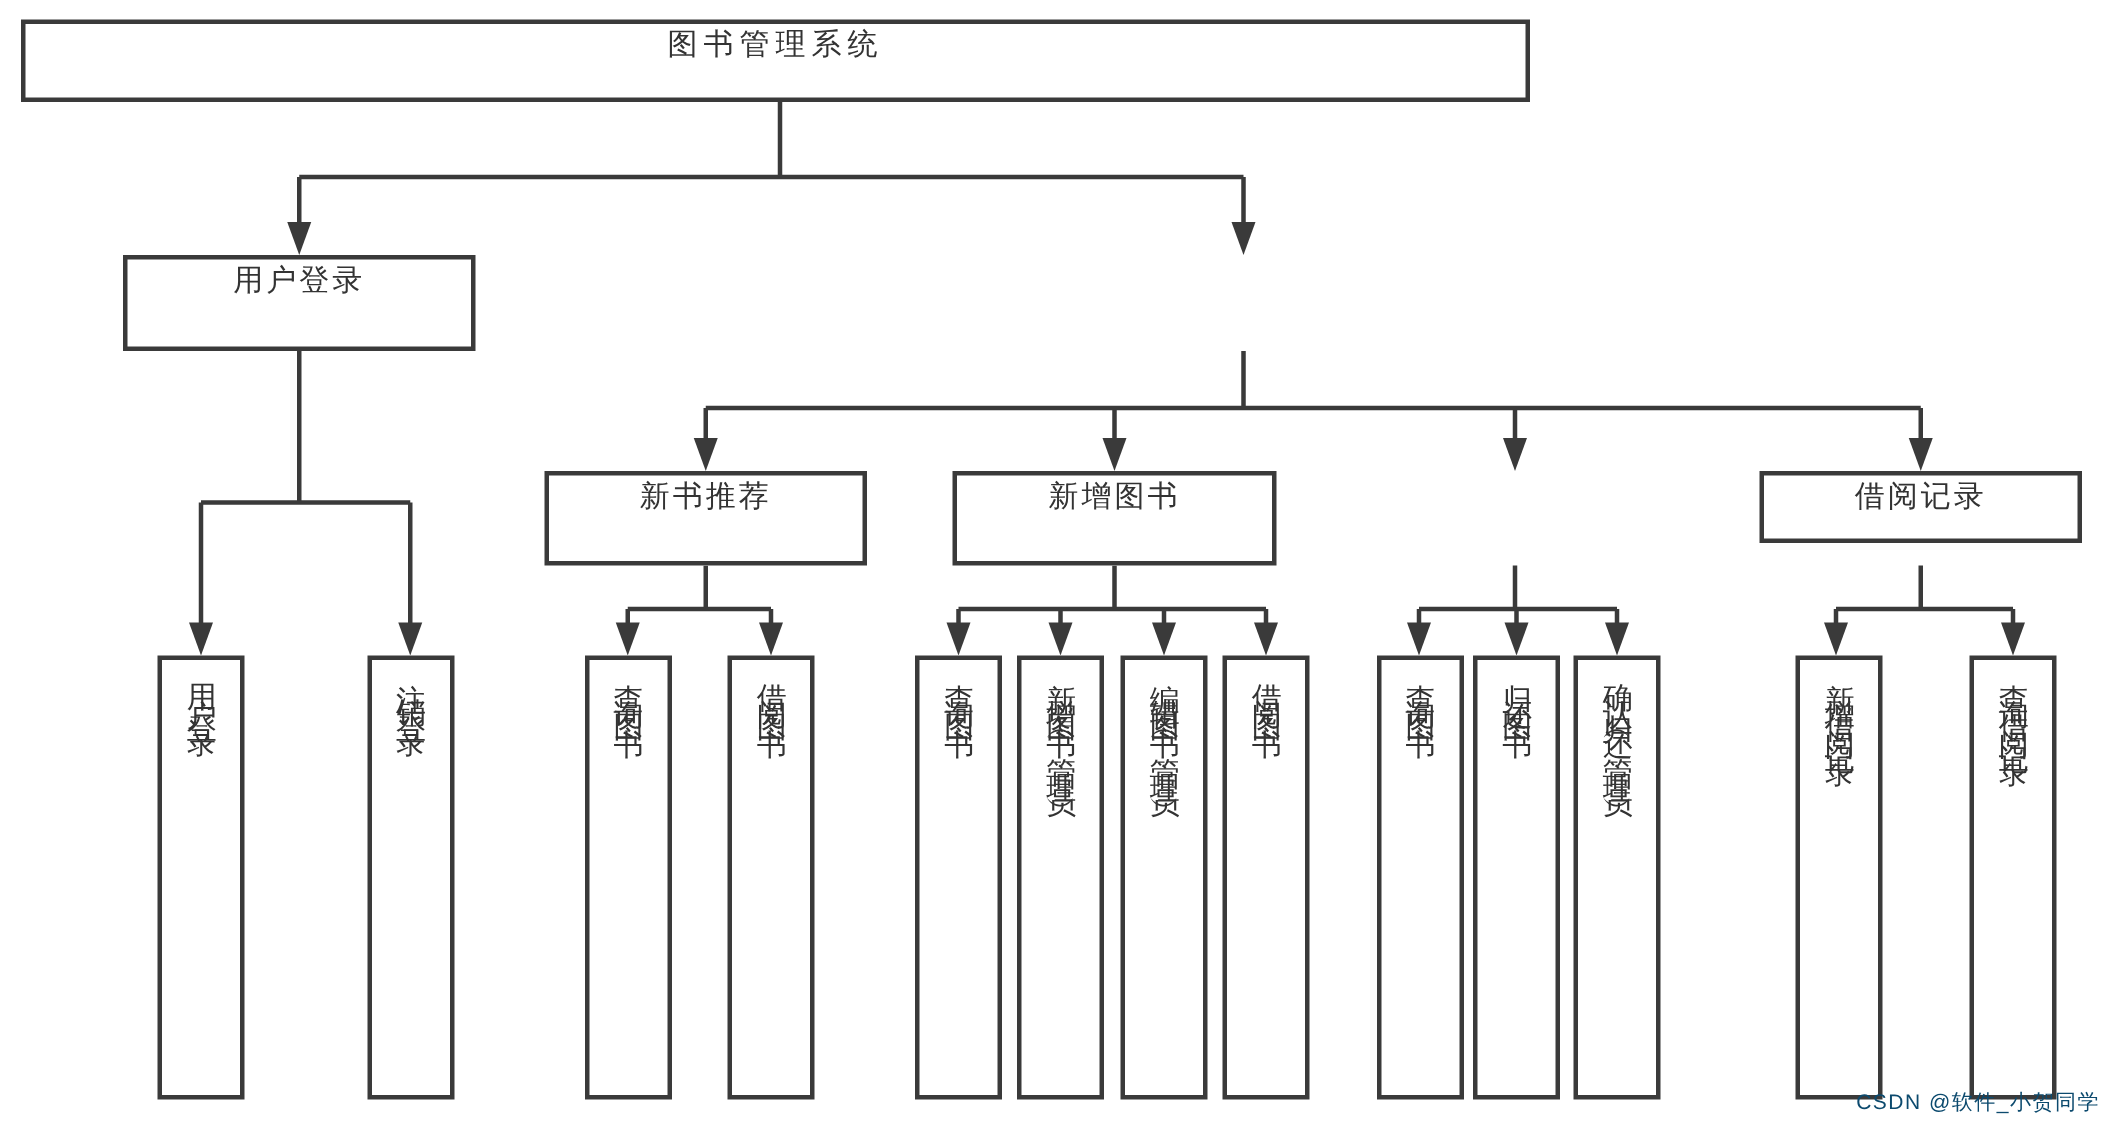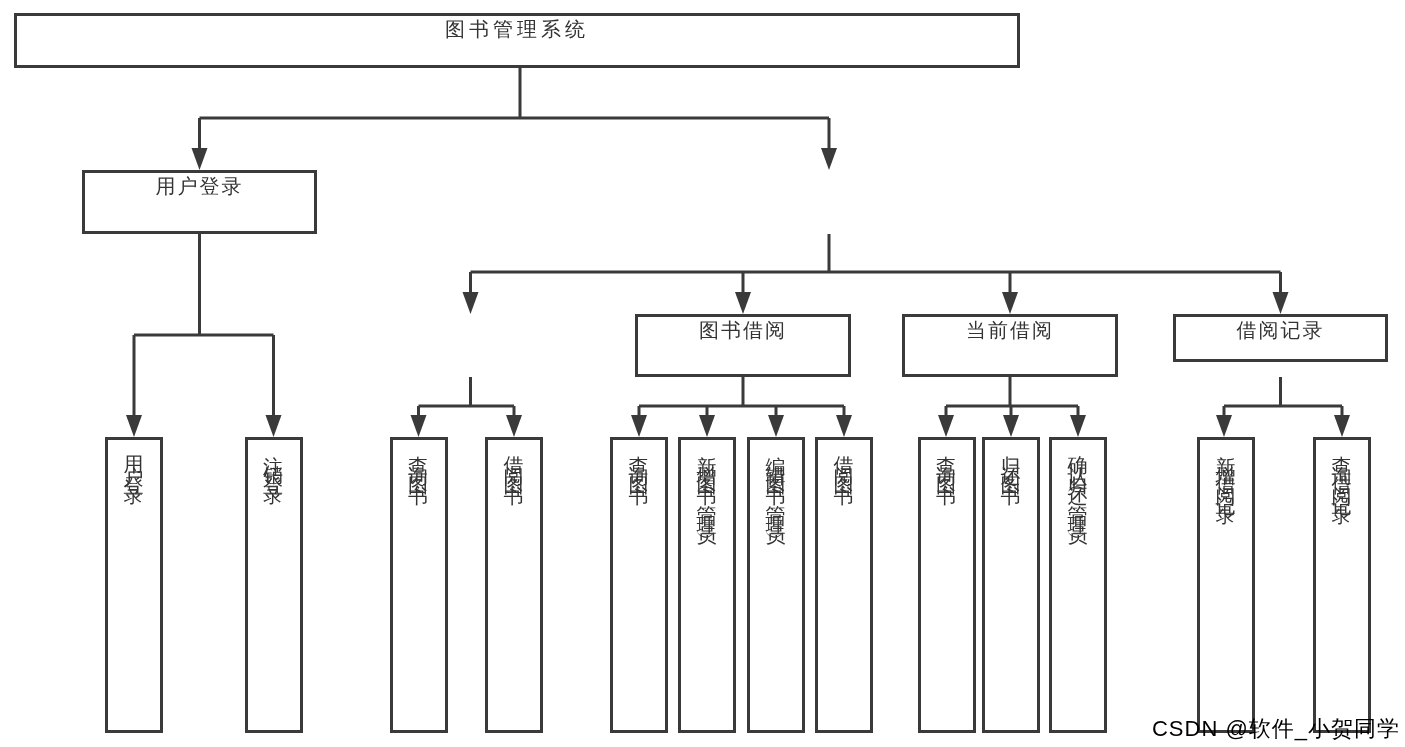--- a/index.html
+++ b/index.html
@@ -14,21 +14,21 @@
   }
   .hl { font-size:20px; color:#333333; letter-spacing:2px; white-space:nowrap; }
   .rl { font-size:20px; color:#333333; letter-spacing:4px; white-space:nowrap; }
   .leaf { width:58px; height:296px; top:437px; }
   .vl {
     writing-mode:vertical-rl; text-orientation:mixed;
     font-size:20px; color:#333333; letter-spacing:10px; line-height:1.1;
   }
   .watermark {
     position:absolute; right:5px; bottom:3px;
-    font-size:22px; color:#000000; letter-spacing:1px; white-space:nowrap;
+    font-size:14px; color:#0c4a6e; letter-spacing:1px; white-space:nowrap;
   }
 </style>
 </head>
 <body>
 
 <div class="canvas">
 
   <svg class="wires" width="1405" height="747" viewBox="0 0 1405 747">
     <g stroke="#3a3a3a" stroke-width="3" fill="none">
 
@@ -70,25 +70,25 @@
   </svg>
 
   <div class="box" style="left:14px;top:13px;width:1006px;height:55px">
     <span class="rl">图书管理系统</span>
   </div>
 
   <div class="box" style="left:82px;top:170px;width:235px;height:64px">
     <span class="hl">用户登录</span>
   </div>
 
+  <div class="box" style="left:363px;top:314px;width:215px;height:63px">
+    <span class="hl">新书推荐</span>
+  </div>
   <div class="box" style="left:635px;top:314px;width:216px;height:63px">
-    <span class="hl">图书借阅</span>
-  </div>
-  <div class="box" style="left:902px;top:314px;width:216px;height:63px">
-    <span class="hl">当前借阅</span>
+    <span class="hl">新增图书</span>
   </div>
   <div class="box" style="left:1173px;top:314px;width:215px;height:48px">
     <span class="hl">借阅记录</span>
   </div>
 
   <div class="box leaf" style="left:105px">
     <span class="vl">用户登录</span>
   </div>
   <div class="box leaf" style="left:244.5px">
     <span class="vl">注销登录</span>

